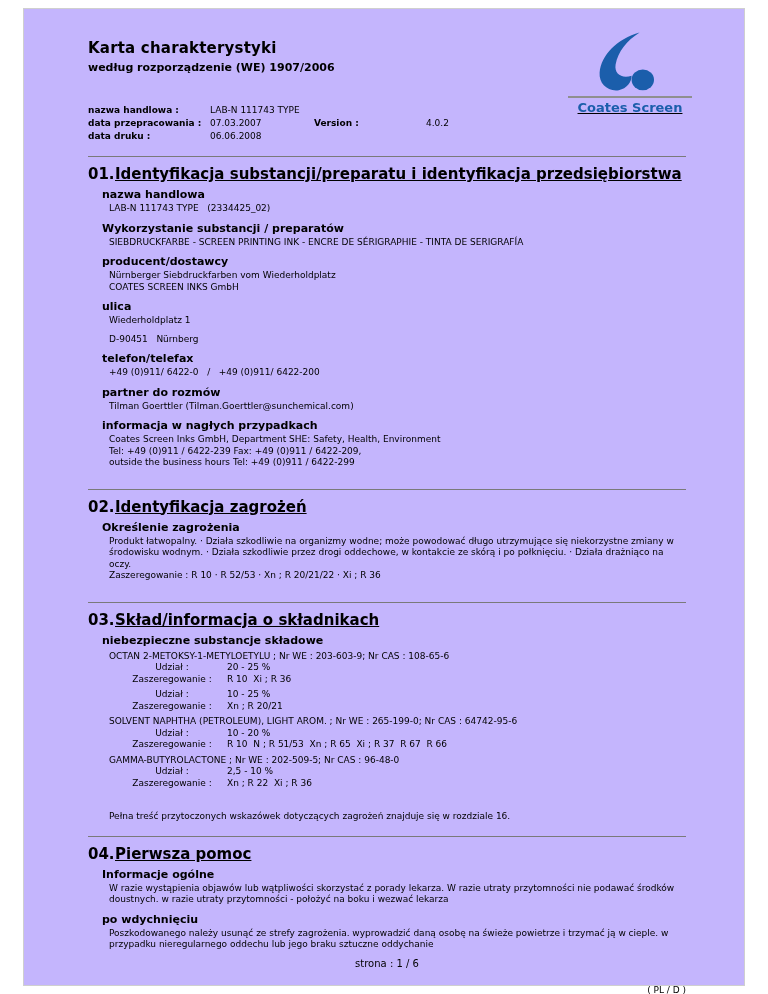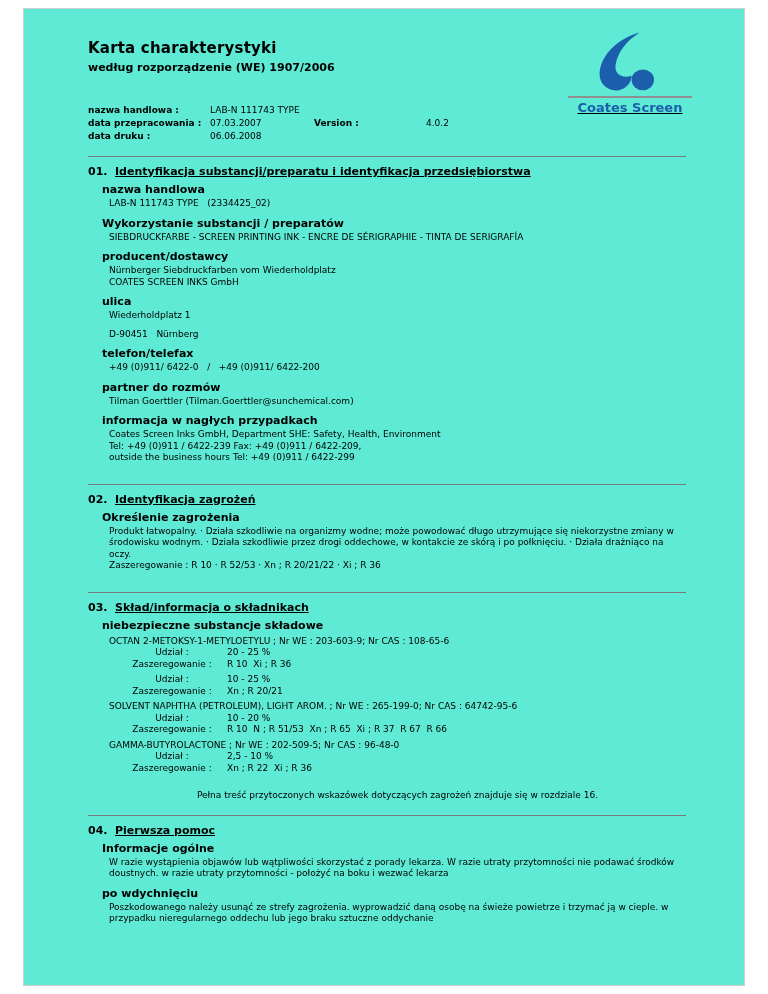--- a/index.html
+++ b/index.html
@@ -1,43 +1,43 @@
 <!DOCTYPE html>
 <html><head>
 <meta charset="utf-8">
 <style>
   html,body{margin:0;padding:0;}
   body{width:768px;height:994px;background:#ffffff;font-family:"DejaVu Sans","Liberation Sans",sans-serif;color:#000;}
-  .page{width:722px;height:978px;margin:8px auto 0;border:1px solid #cfcfcf;background:#5eead4;
+  .page{width:722px;height:978px;margin:8px auto 0;border:1px solid #cfcfcf;background:#c4b5fd;
         padding:30px 58px 16px 64px;position:relative;display:flex;flex-direction:column;box-sizing:border-box;}
   .doc-title{font-size:15px;font-weight:bold;letter-spacing:.2px;}
   .doc-subtitle{font-size:11px;font-weight:bold;margin-top:4px;}
   .logo{position:absolute;top:22px;right:52px;width:124px;text-align:center;text-decoration:underline;}
   .logo svg{display:block;margin:0 auto 1px;}
   .logo-rule{border:0;border-top:2px solid #8f8f8f;margin:1px 0 2px;}
   .logo-text{color:#1b5eab;font-weight:bold;font-size:13px;white-space:nowrap;}
   .meta{margin-top:30px;font-size:9px;}
   .meta-row{display:flex;line-height:13px;}
   .m-label{width:122px;font-weight:bold;flex:none;}
   .m-value{width:104px;flex:none;}
   .m-label2{width:112px;font-weight:bold;flex:none;}
   .rule{border:0;border-top:1px solid #7a7a7a;margin:13px 0 5px;}
-  .sec-head{display:flex;font-size:11px;font-weight:bold;margin:3px 0 5px;}
+  .sec-head{display:flex;font-size:15px;font-weight:bold;margin:3px 0 5px;}
   .sec-num{width:27px;flex:none;}
   .sec-title{text-decoration:underline;}
   .sec-body{padding-left:14px;}
   .block{margin-bottom:7px;}
   .block-head{font-size:11px;font-weight:bold;margin-bottom:2px;}
   .block-line{font-size:9px;line-height:11.5px;padding-left:7px;white-space:pre-wrap;}
   .ingredient{margin-top:4px;}
   .ing-name{font-size:9px;line-height:11.5px;padding-left:7px;white-space:pre-wrap;}
   .ing-row{display:flex;font-size:9px;line-height:11.5px;padding-left:15px;}
   .ing-label{width:110px;flex:none;text-align:center;}
   .ing-value{white-space:pre-wrap;}
-  .footnote{font-size:9px;line-height:11.5px;padding-left:7px;margin-top:16px;text-align:center;}
+  .footnote{font-size:9px;line-height:11.5px;padding-left:7px;margin-top:22px;}
   .footer{margin-top:auto;}
   .footer-page{text-align:center;font-size:10px;}
   .footer-locale{text-align:right;font-size:9px;margin-top:16px;}
 </style>
 </head>
 <body>
 
 <div class="page">
 
   <div class="doc-header">
@@ -204,14 +204,18 @@
         <div class="block-head">Informacje ogólne</div>
         <div class="block-line">W razie wystąpienia objawów lub wątpliwości skorzystać z porady lekarza. W razie utraty przytomności nie podawać środków doustnych. w razie utraty przytomności - położyć na boku i wezwać lekarza</div>
       </div>
       <div class="block">
         <div class="block-head">po wdychnięciu</div>
         <div class="block-line">Poszkodowanego należy usunąć ze strefy zagrożenia. wyprowadzić daną osobę na świeże powietrze i trzymać ją w cieple. w przypadku nieregularnego oddechu lub jego braku sztuczne oddychanie</div>
       </div>
     </div>
   </div>
 
+  <div class="footer">
+    <div class="footer-page">strona : 1 / 6</div>
+    <div class="footer-locale">( PL / D )</div>
+  </div>
 
 </div>
 
 </body></html>

